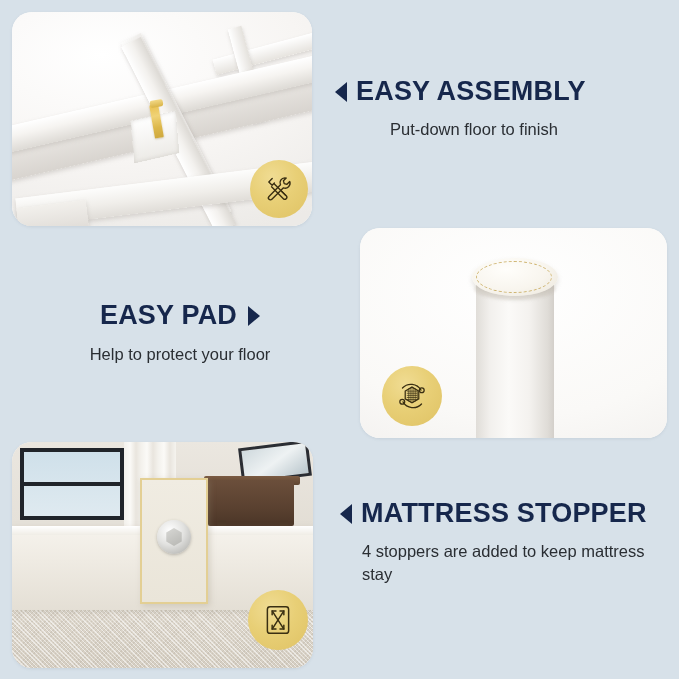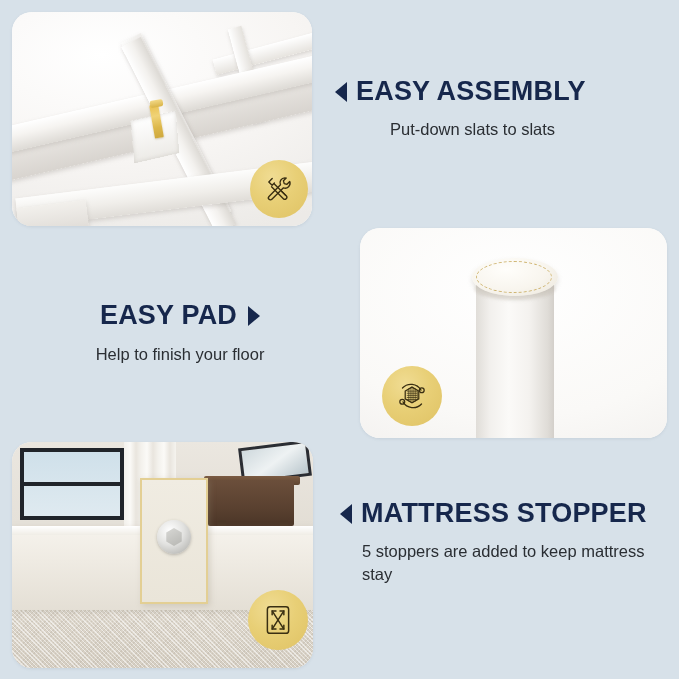--- a/index.html
+++ b/index.html
@@ -352,21 +352,21 @@
         </svg>
       </span>
     </div>
   </div>
 
   <div class="textblock" id="text-assembly">
     <div class="heading">
       <span class="tri tri-left"></span>
       <span class="label">EASY ASSEMBLY</span>
     </div>
-    <div class="subtitle">Put-down slats to slats</div>
+    <div class="subtitle">Put-down floor to finish</div>
   </div>
 
   <div class="panel" id="panel-footpad">
     <div class="photo">
       <div class="leg-bg"></div>
       <div class="leg-body"></div>
       <div class="leg-cap-shadow"></div>
       <div class="leg-cap"></div>
       <div class="leg-cap-stitch"></div>
     </div>
@@ -383,21 +383,21 @@
         </svg>
       </span>
     </div>
   </div>
 
   <div class="textblock" id="text-footpad">
     <div class="heading">
       <span class="label">EASY PAD</span>
       <span class="tri tri-right"></span>
     </div>
-    <div class="subtitle">Help to finish your floor</div>
+    <div class="subtitle">Help to protect your floor</div>
   </div>
 
   <div class="panel" id="panel-stopper">
     <div class="photo">
       <div class="room-bg"></div>
       <div class="room-wall"></div>
       <div class="room-wall2"></div>
       <div class="room-foliage"></div>
       <div class="room-window"></div>
       <div class="room-window-bar"></div>
@@ -428,16 +428,16 @@
         </svg>
       </span>
     </div>
   </div>
 
   <div class="textblock" id="text-stopper">
     <div class="heading">
       <span class="tri tri-left"></span>
       <span class="label">MATTRESS STOPPER</span>
     </div>
-    <div class="subtitle">5 stoppers are added to keep mattress stay</div>
+    <div class="subtitle">4 stoppers are added to keep mattress stay</div>
   </div>
 
 </div>
 
 </body></html>

